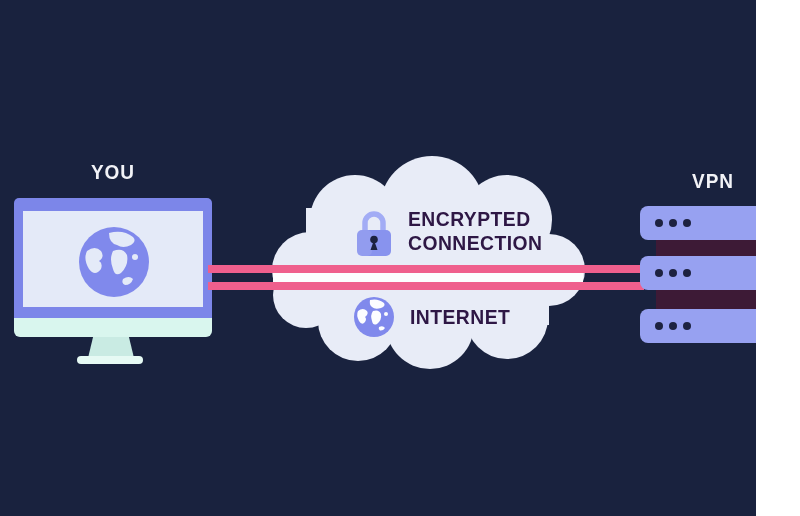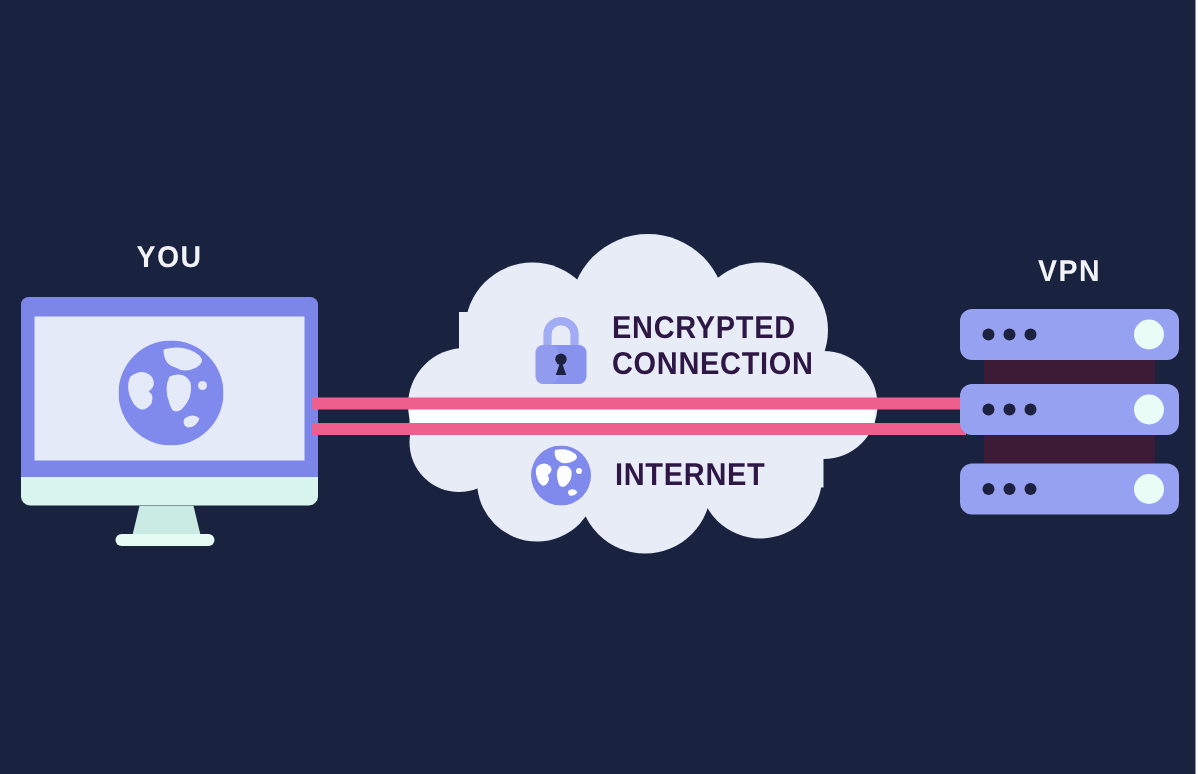--- a/index.html
+++ b/index.html
@@ -5,21 +5,21 @@
   :root{
     --bg:#19223e; --cloud:#e8ecf7; --pink:#ef5f8d; --band:#fcfdff;
     --frame:#7c86e9; --screen:#e4eaf8; --globe:#8089ec;
     --chin:#d9f6ee; --stand:#c9ebe3; --base:#e6faf4;
     --server:#97a1f1; --dot:#1d2240; --maroon:#3d1a36; --light:#e9fdf6;
     --textdark:#2e1745; --textlight:#f2f3f7;
     --lockbody:#8893ee; --shackle:#a2acf5;
   }
   html,body{margin:0;padding:0;}
   body{font-family:"Liberation Sans",sans-serif;}
-  .stage{position:relative;width:756px;height:516px;background:var(--bg);overflow:hidden;padding-left:41px;}
+  .stage{position:relative;width:756px;height:516px;background:var(--bg);overflow:hidden;}
   .abs{position:absolute;}
 
   
   .cloud-svg{left:260px;top:145px;z-index:1;}
   
   .band{left:273px;top:273px;width:310px;height:9px;background:var(--band);z-index:2;}
   .pink-line{left:208px;width:436px;height:8px;background:var(--pink);z-index:2;}
   .line1{top:265px;} .line2{top:282px;}
 
   

